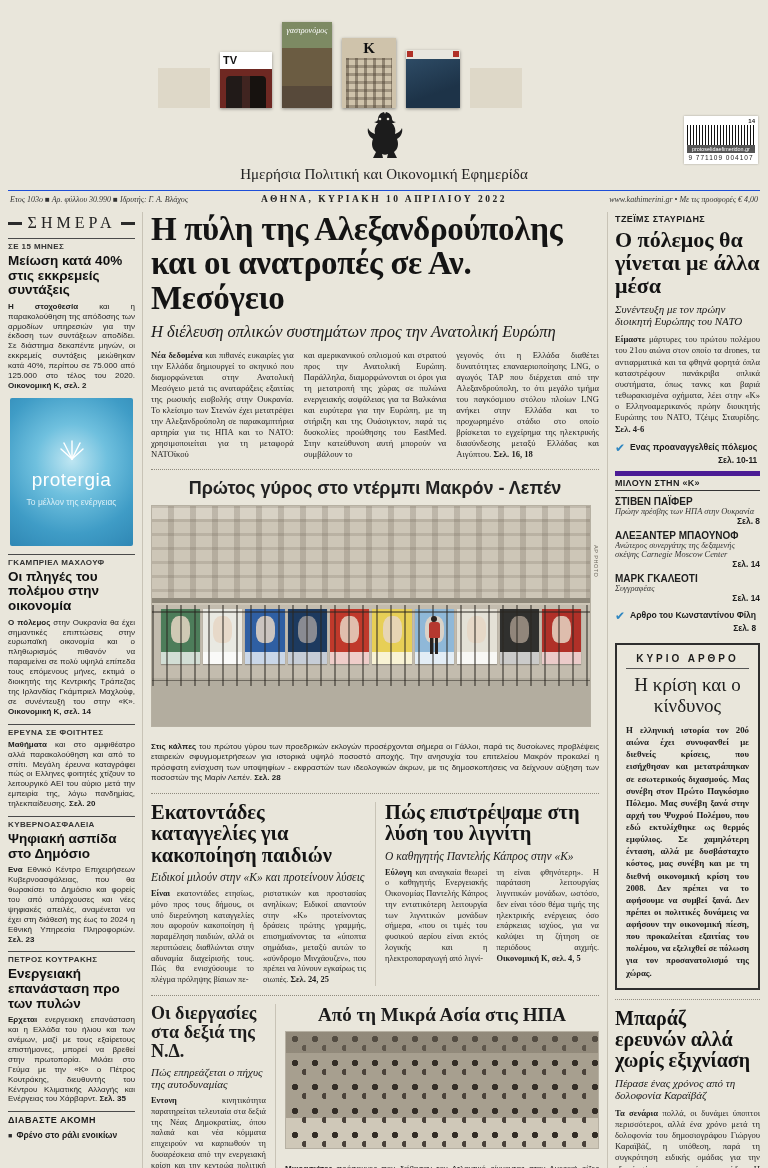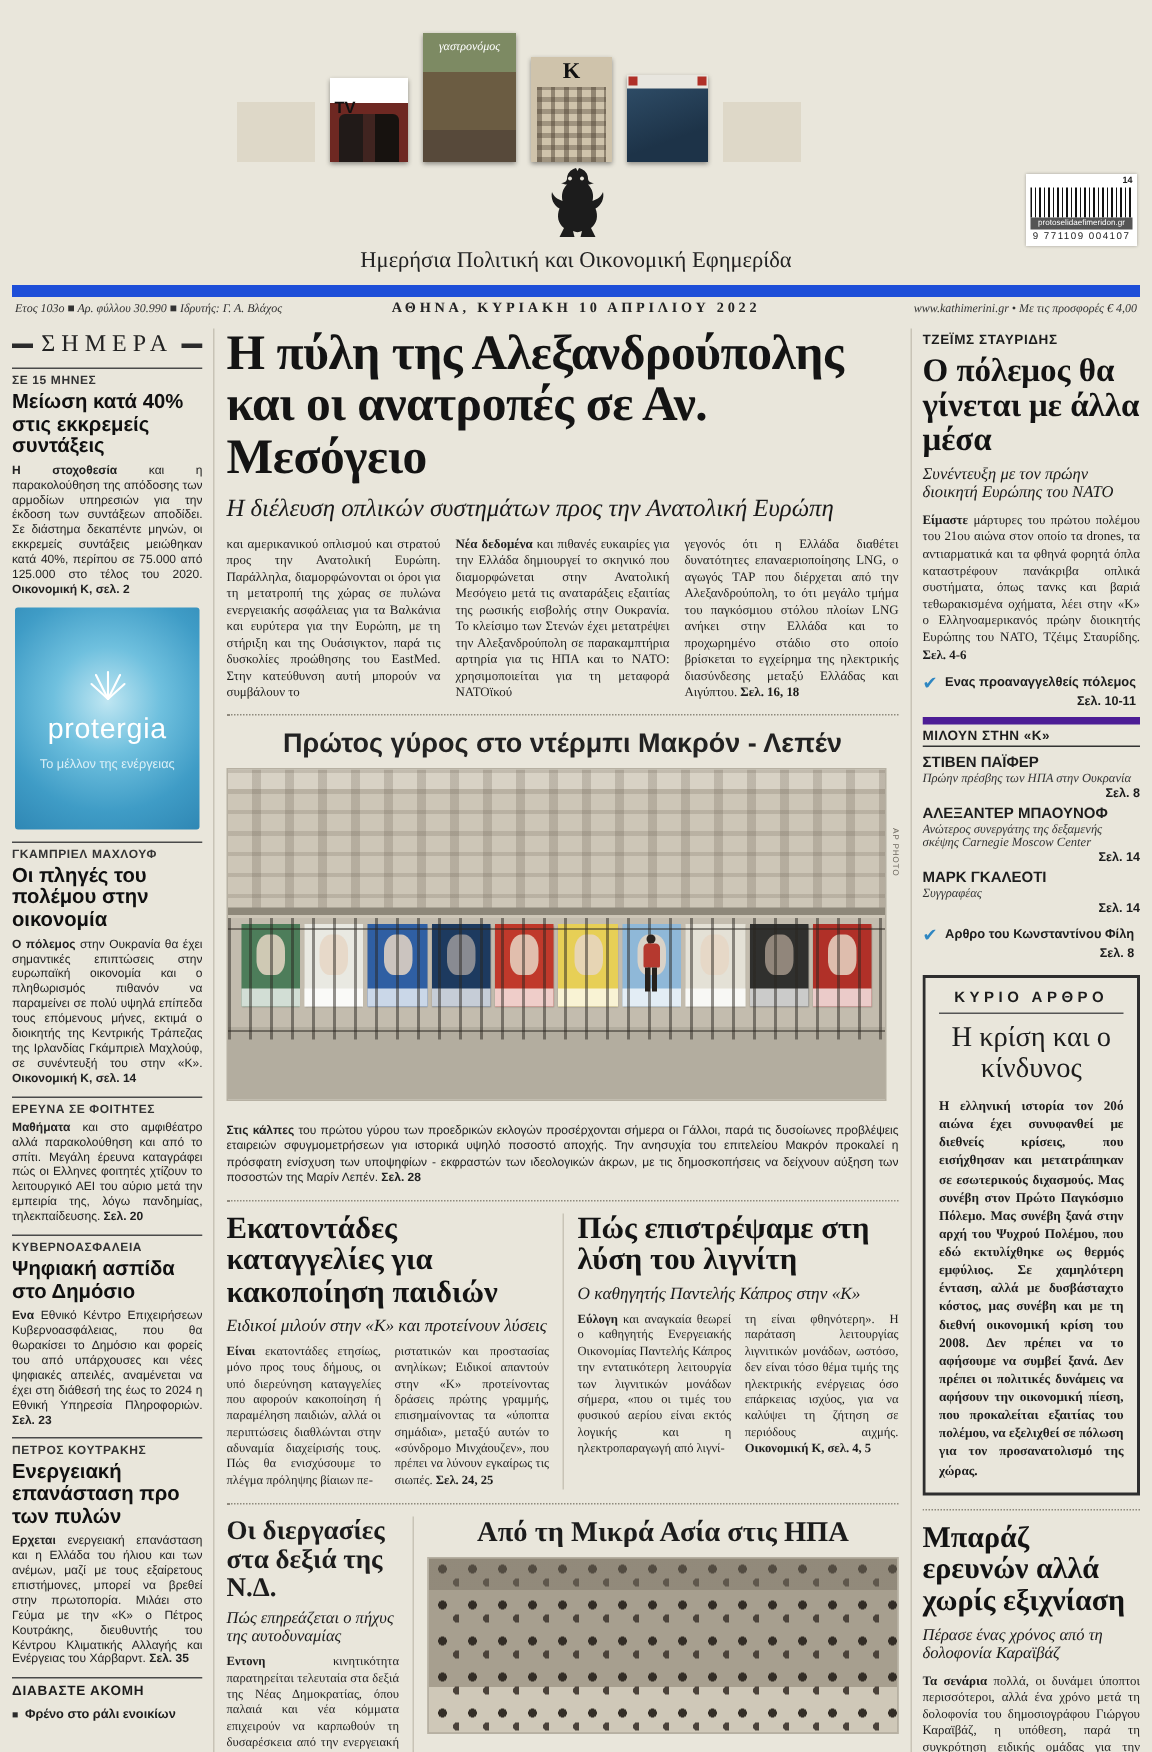--- a/index.html
+++ b/index.html
@@ -10,24 +10,24 @@
     font-family:"Liberation Sans", sans-serif;
     display:flex; flex-direction:column; padding:0 8px;
   }
   .serif { font-family:"Liberation Serif","DejaVu Serif",serif; }
 
   
   .top-strip { height:108px; display:flex; align-items:flex-end; gap:10px; padding-left:150px; padding-top:4px; }
   .cover { box-shadow:0 1px 3px rgba(0,0,0,.4); position:relative; overflow:hidden; flex:none; }
   .cover-faint { width:52px; height:40px; background:#dcd5c4; box-shadow:none; opacity:.85; }
   .cover-tv { width:52px; height:56px; background:linear-gradient(#ffffff 0 30%, #6e2822 30% 100%); }
-  .cover-tv .tv-label { position:absolute; top:14px; left:3px; font-weight:bold; font-size:11px; color:#111;text-align:right; }
+  .cover-tv .tv-label { position:absolute; top:2px; left:3px; font-weight:bold; font-size:11px; color:#111;text-align:right; }
   .cover-tv .tv-fig { position:absolute; bottom:0; left:6px; width:40px; height:32px;
      background:linear-gradient(90deg,#211a18 0 40%, #402420 40% 60%, #17120f 60% 100%); border-radius:4px 4px 0 0; }
-  .cover-gast { width:62px; height:86px; background:linear-gradient(180deg,#7d8a63 0 30%, #6b5c42 30% 75%, #57493a 75% 100%); }
+  .cover-gast { width:50px; height:86px; background:linear-gradient(180deg,#7d8a63 0 30%, #6b5c42 30% 75%, #57493a 75% 100%); }
   .cover-gast .gast-label { position:absolute; top:4px; width:100%; text-align:center; color:#fff;
      font-family:"Liberation Serif",serif; font-style:italic; font-size:8px; }
   .cover-k { width:54px; height:70px; background:#cfc3ab; }
   .cover-k .k-label { position:absolute; top:2px; width:100%; text-align:center; font-family:"Liberation Serif",serif; font-weight:bold; font-size:15px; color:#111; }
   .cover-k .k-facade { position:absolute; top:20px; bottom:0; left:4px; right:4px;
      background: repeating-linear-gradient(90deg, rgba(70,58,44,.45) 0 3px, transparent 3px 9px),
                  repeating-linear-gradient(0deg, rgba(70,58,44,.35) 0 3px, transparent 3px 8px); }
   .cover-blue { width:54px; height:58px; background:linear-gradient(160deg,#31506b, #1d3348 70%); }
   .cover-blue .blue-band { position:absolute; top:0; left:0; right:0; height:9px; background:#e8e6df; }
   .cover-blue .blue-band i { position:absolute; top:1px; width:6px; height:6px; background:#b03028; }
@@ -40,21 +40,21 @@
   .paper-title { font-family:"Liberation Serif","DejaVu Serif",serif; font-weight:bold; font-size:46px; line-height:.95; letter-spacing:1px; color:#161616; }
   .paper-subtitle { font-family:"Liberation Serif",serif; font-size:15px; margin-top:4px; color:#222; }
   .barcode-box { position:absolute; right:2px; top:8px; width:74px; background:#fff; padding:2px 3px 3px; box-shadow:0 0 2px rgba(0,0,0,.3); }
   .barcode-issue { font-size:6px; text-align:right; font-weight:bold; }
   .barcode-bars { height:20px; margin-top:1px;
      background:repeating-linear-gradient(90deg,#111 0 1px, #fff 1px 3px, #111 3px 4px, #fff 4px 6px); }
   .barcode-site { font-size:5.4px; background:#555; color:#fff; text-align:center; padding:1px 0; white-space:nowrap; }
   .barcode-num { font-size:6.5px; text-align:center; letter-spacing:1px; margin-top:1px; }
 
   
-  .dateline-wrap { margin-top:7px; border-top:8px solid #1d4ed8; padding:3px 2px 4px; display:flex; align-items:baseline; }
+  .dateline-wrap { margin-top:7px; border-top:1px solid #1d4ed8; padding:3px 2px 4px; display:flex; align-items:baseline; }
   .date-left, .date-right { font-family:"Liberation Serif",serif; font-style:italic; font-size:8px; color:#333; flex:1; }
   .date-right { text-align:right; }
   .date-center { font-family:"Liberation Serif",serif; font-weight:bold; font-size:9.5px; letter-spacing:2.5px; color:#222; flex:none; }
 
   
   .content { flex:1; display:grid; grid-template-columns:127px 466px 1fr; column-gap:7px; overflow:hidden; padding-top:4px; }
   .col-main { border-left:1px solid #c8c3b6; border-right:1px solid #c8c3b6; padding:0 8px; overflow:hidden; }
   .col-right { overflow:hidden; padding-top:2px; }
   .col-side { overflow:hidden; }
 
@@ -263,22 +263,22 @@
         </div>
 
       </div>
     </div>
 
     <div class="col-main">
       <div>
         <h1 class="lead-head">Η πύλη της Αλεξανδρούπολης και οι ανατροπές σε Αν. Μεσόγειο</h1>
         <div class="lead-sub">Η διέλευση οπλικών συστημάτων προς την Ανατολική Ευρώπη</div>
         <div class="lead-cols">
+          <p><b>Νέα δεδομένα</b> <span>και πιθανές ευκαιρίες για την Ελλάδα δημιουργεί το σκηνικό που διαμορφώνεται στην Ανατολική Μεσόγειο μετά τις αναταράξεις εξαιτίας της ρωσικής εισβολής στην Ουκρανία. Το κλείσιμο των Στενών έχει μετατρέψει την Αλεξανδρούπολη σε παρακαμπτήρια αρτηρία για τις ΗΠΑ και το ΝΑΤΟ: χρησιμοποιείται για τη μεταφορά ΝΑΤΟϊκού</span></p>
           <p>και αμερικανικού οπλισμού και στρατού προς την Ανατολική Ευρώπη. Παράλληλα, διαμορφώνονται οι όροι για τη μετατροπή της χώρας σε πυλώνα ενεργειακής ασφάλειας για τα Βαλκάνια και ευρύτερα για την Ευρώπη, με τη στήριξη και της Ουάσιγκτον, παρά τις δυσκολίες προώθησης του EastMed. Στην κατεύθυνση αυτή μπορούν να συμβάλουν το</p>
-          <p><b>Νέα δεδομένα</b> <span>και πιθανές ευκαιρίες για την Ελλάδα δημιουργεί το σκηνικό που διαμορφώνεται στην Ανατολική Μεσόγειο μετά τις αναταράξεις εξαιτίας της ρωσικής εισβολής στην Ουκρανία. Το κλείσιμο των Στενών έχει μετατρέψει την Αλεξανδρούπολη σε παρακαμπτήρια αρτηρία για τις ΗΠΑ και το ΝΑΤΟ: χρησιμοποιείται για τη μεταφορά ΝΑΤΟϊκού</span></p>
           <p><span>γεγονός ότι η Ελλάδα διαθέτει δυνατότητες επαναεριοποίησης LNG, ο αγωγός ΤΑΡ που διέρχεται από την Αλεξανδρούπολη, το ότι μεγάλο τμήμα του παγκόσμιου στόλου πλοίων LNG ανήκει στην Ελλάδα και το προχωρημένο στάδιο στο οποίο βρίσκεται το εγχείρημα της ηλεκτρικής διασύνδεσης μεταξύ Ελλάδας και Αιγύπτου.</span> <b class="pageref">Σελ. 16, 18</b></p>
         </div>
       </div>
 
       <div class="divider"></div>
 
       <div>
         <div class="photo-title">Πρώτος γύρος στο ντέρμπι Μακρόν - Λεπέν</div>
         <div class="photo-wrap">
           <div class="photo-main">

